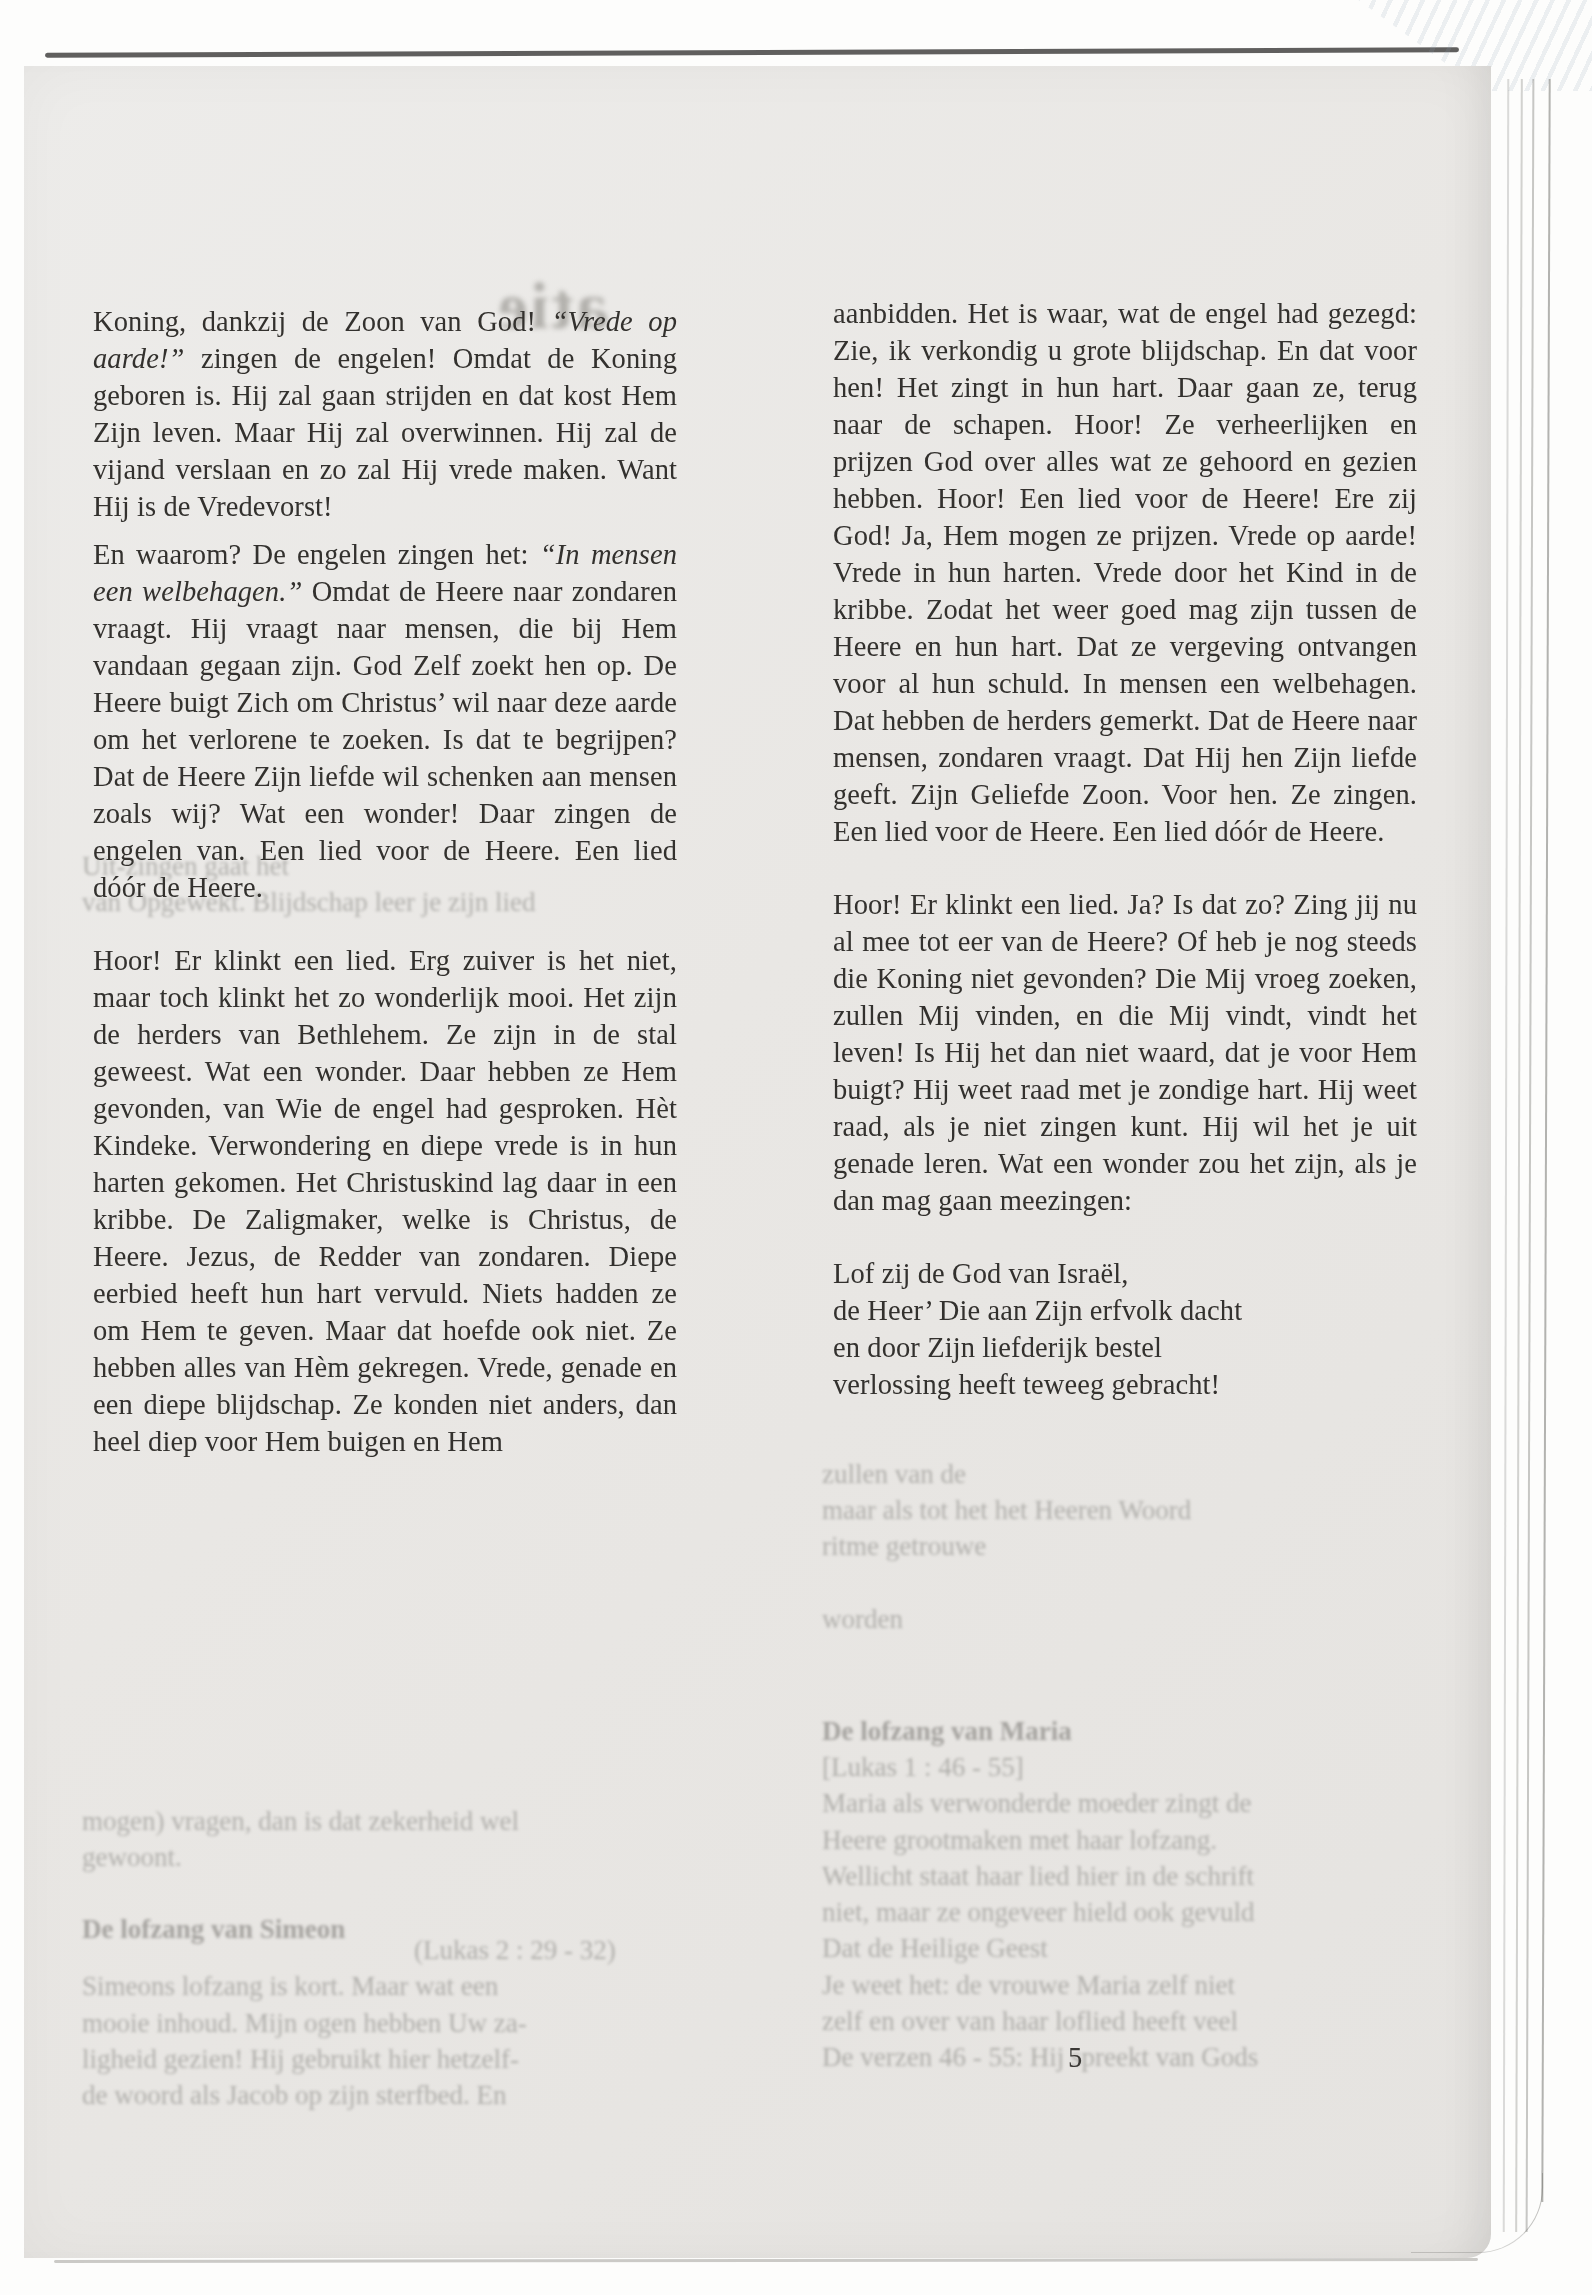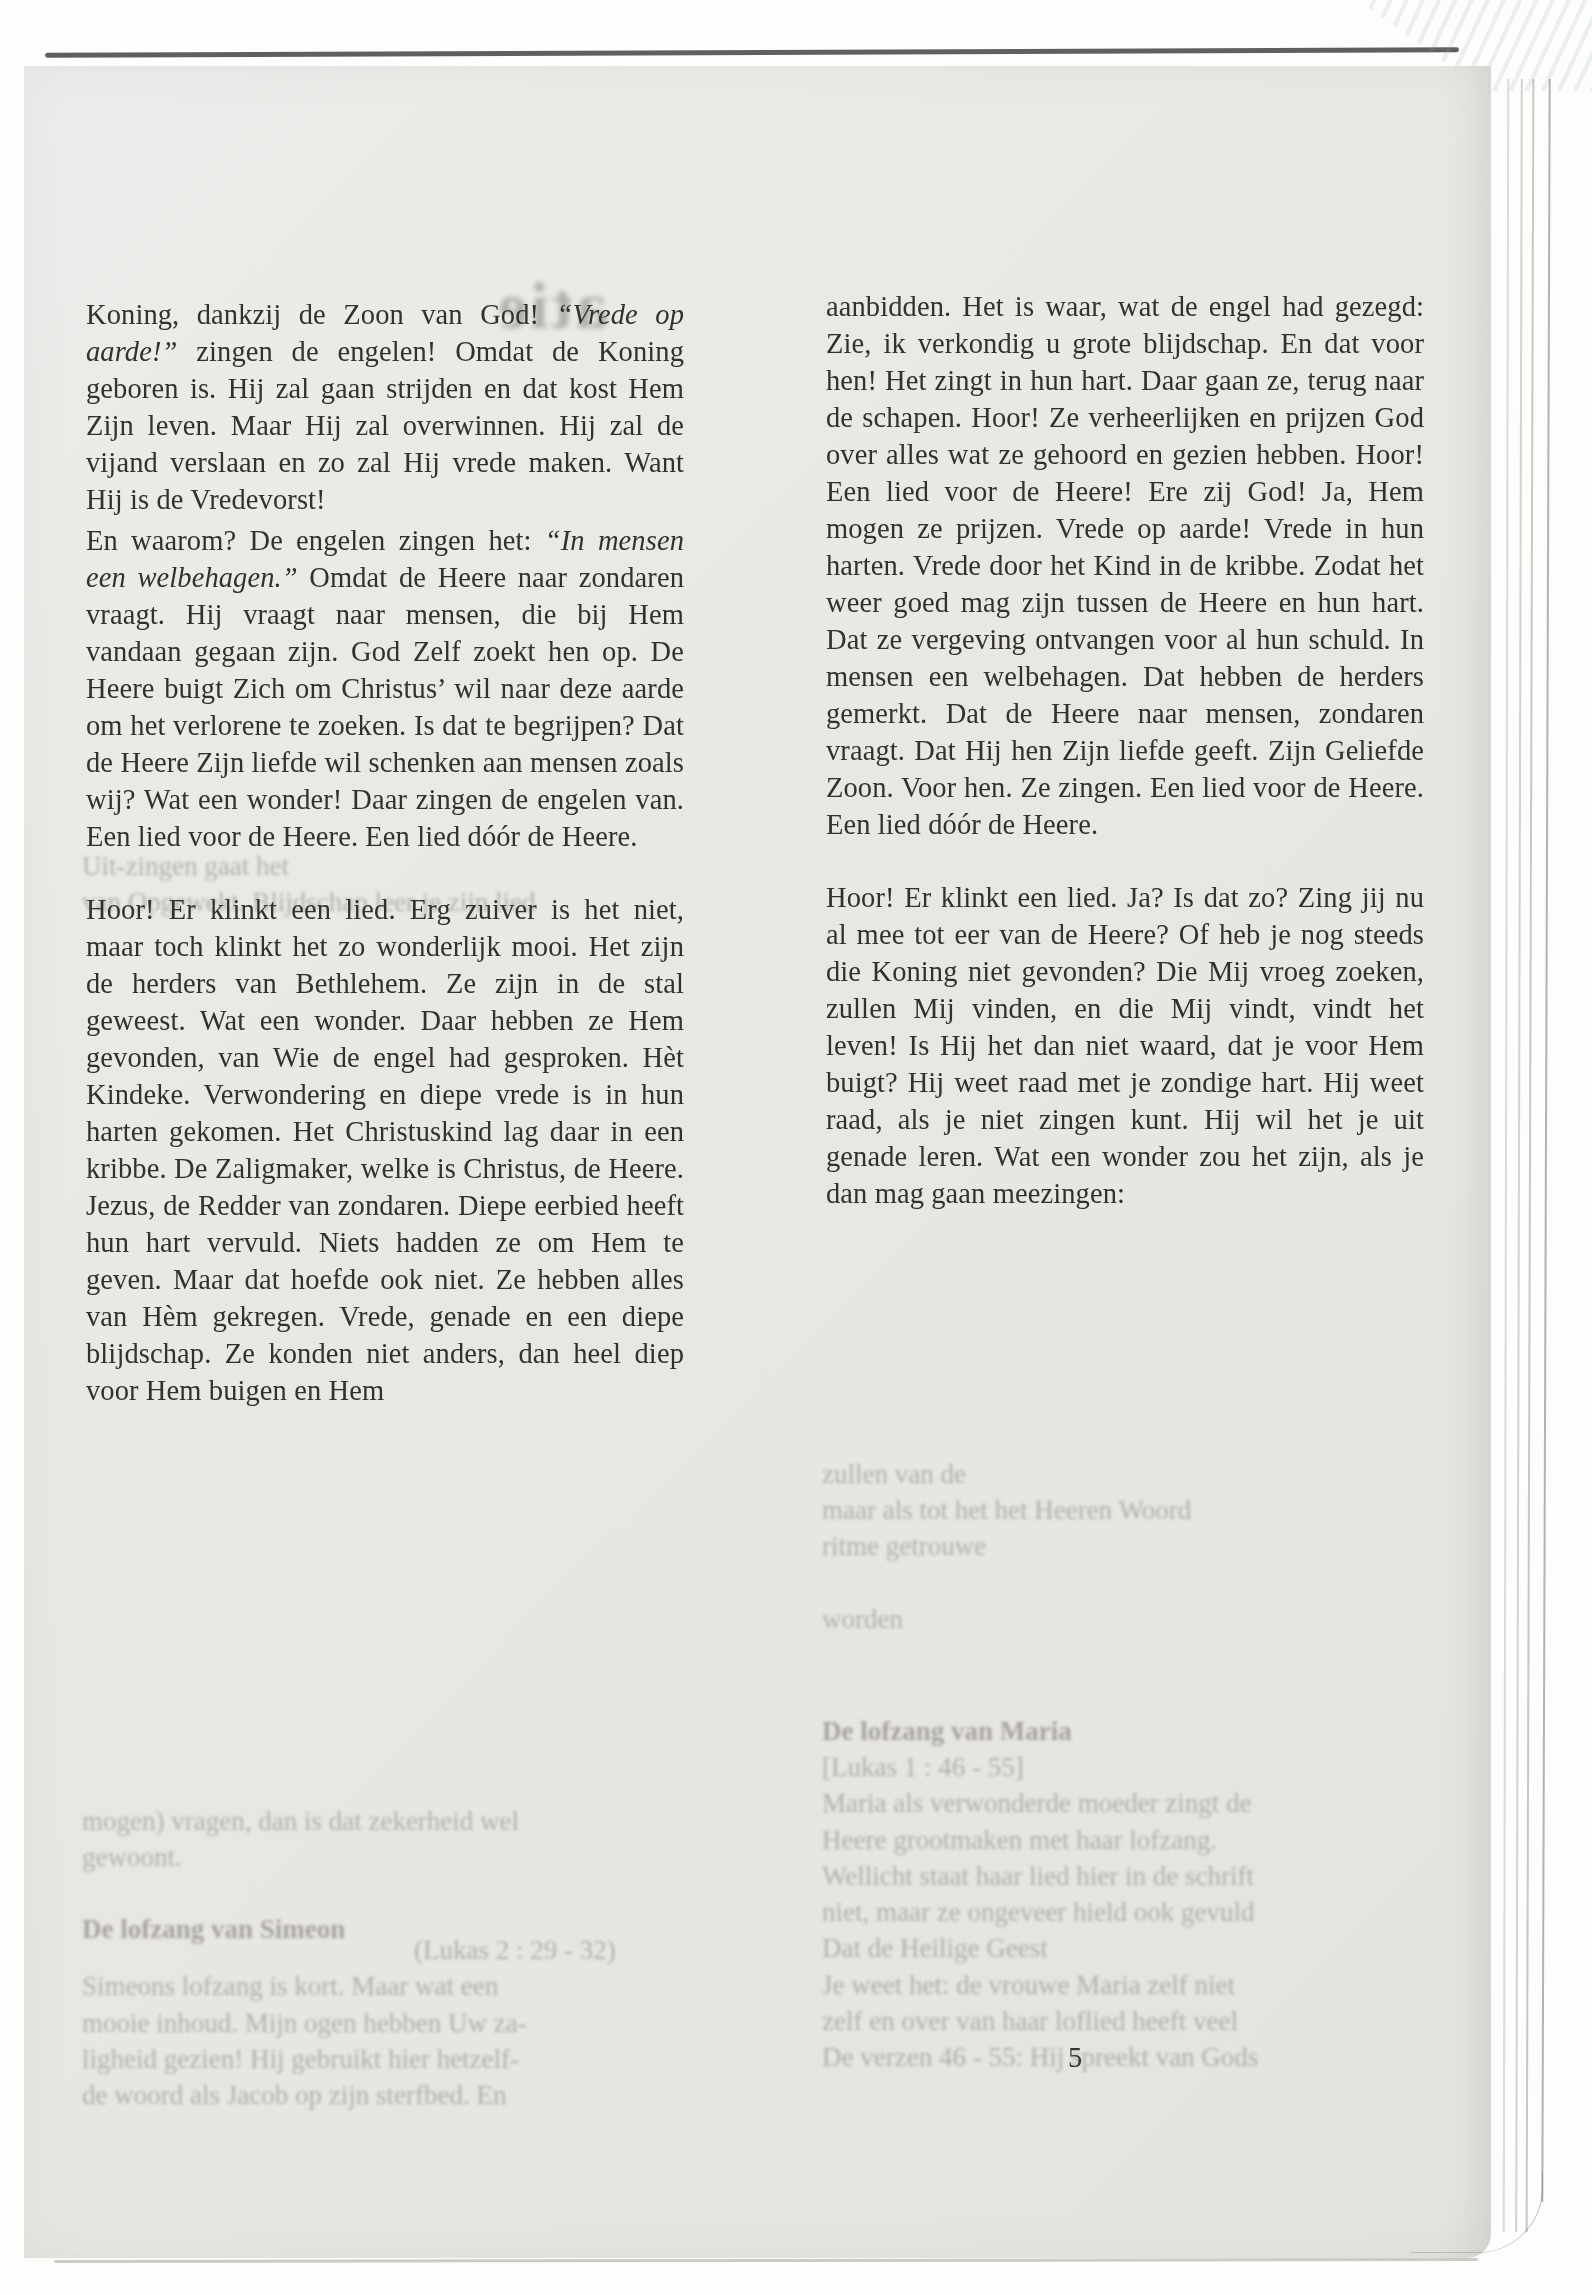--- a/index.html
+++ b/index.html
@@ -82,21 +82,21 @@
     position: absolute;
     width: 606px;
     font-size: 28.5px;
     line-height: 37px;
     text-align: justify;
     color: #33312e;
     letter-spacing: 0.1px;
   }
   .col-left  { left: 82px;  top: 292px; }
   .col-right { left: 822px; top: 284px; }
-  .col p { margin: 4px; }
+  .col p { margin: 11px; }
   .col p.gap { margin-top: 36px; }
   .it { font-style: italic; }
   .poem { text-align: left; }
   .page-number {
     position: absolute;
     left: 1068px;
     top: 2042px;
     font-size: 28.5px;
     color: #3a3835;
   }
@@ -174,17 +174,18 @@
     </div>
 
   <div class="col col-left" id="col-left">
       <p><span>Koning, dankzij de Zoon van God! </span><span class="it">“Vrede op aarde!”</span><span> zingen de engelen! Omdat de Koning geboren is. Hij zal gaan strijden en dat kost Hem Zijn leven. Maar Hij zal overwinnen. Hij zal de vijand verslaan en zo zal Hij vrede maken. Want Hij is de Vredevorst!</span></p>
       <p><span>En waarom? De engelen zingen het: </span><span class="it">“In mensen een welbehagen.”</span><span> Omdat de Heere naar zondaren vraagt. Hij vraagt naar mensen, die bij Hem vandaan gegaan zijn. God Zelf zoekt hen op. De Heere buigt Zich om Christus’ wil naar deze aarde om het verlorene te zoeken. Is dat te begrijpen? Dat de Heere Zijn liefde wil schenken aan mensen zoals wij? Wat een wonder! Daar zingen de engelen van. Een lied voor de Heere. Een lied dóór de Heere.</span></p>
       <p class="gap"><span>Hoor! Er klinkt een lied. Erg zuiver is het niet, maar toch klinkt het zo wonderlijk mooi. Het zijn de herders van Bethlehem. Ze zijn in de stal geweest. Wat een wonder. Daar hebben ze Hem gevonden, van Wie de engel had gesproken. Hèt Kindeke. Verwondering en diepe vrede is in hun harten gekomen. Het Christuskind lag daar in een kribbe. De Zaligmaker, welke is Christus, de Heere. Jezus, de Redder van zondaren. Diepe eerbied heeft hun hart vervuld. Niets hadden ze om Hem te geven. Maar dat hoefde ook niet. Ze hebben alles van Hèm gekregen. Vrede, genade en een diepe blijdschap. Ze konden niet anders, dan heel diep voor Hem buigen en Hem</span></p>
     </div>
   <div class="col col-right" id="col-right">
       <p><span>aanbidden. Het is waar, wat de engel had gezegd: Zie, ik verkondig u grote blijdschap. En dat voor hen! Het zingt in hun hart. Daar gaan ze, terug naar de schapen. Hoor! Ze verheerlijken en prijzen God over alles wat ze gehoord en gezien hebben. Hoor! Een lied voor de Heere! Ere zij God! Ja, Hem mogen ze prijzen. Vrede op aarde! Vrede in hun harten. Vrede door het Kind in de kribbe. Zodat het weer goed mag zijn tussen de Heere en hun hart. Dat ze vergeving ontvangen voor al hun schuld. In mensen een welbehagen. Dat hebben de herders gemerkt. Dat de Heere naar mensen, zondaren vraagt. Dat Hij hen Zijn liefde geeft. Zijn Geliefde Zoon. Voor hen. Ze zingen. Een lied voor de Heere. Een lied dóór de Heere.</span></p>
       <p class="gap"><span>Hoor! Er klinkt een lied. Ja? Is dat zo? Zing jij nu al mee tot eer van de Heere? Of heb je nog steeds die Koning niet gevonden? Die Mij vroeg zoeken, zullen Mij vinden, en die Mij vindt, vindt het leven! Is Hij het dan niet waard, dat je voor Hem buigt? Hij weet raad met je zondige hart. Hij weet raad, als je niet zingen kunt. Hij wil het je uit genade leren. Wat een wonder zou het zijn, als je dan mag gaan meezingen:</span></p>
+      <p class="gap poem">Lof zij de God van Israël,<br>de Heer’ Die aan Zijn erfvolk dacht<br>en door Zijn liefderijk bestel<br>verlossing heeft teweeg gebracht!</p>
     </div>
 
   <div class="page-number">5</div>
 </div>
 
 
 </body></html>

